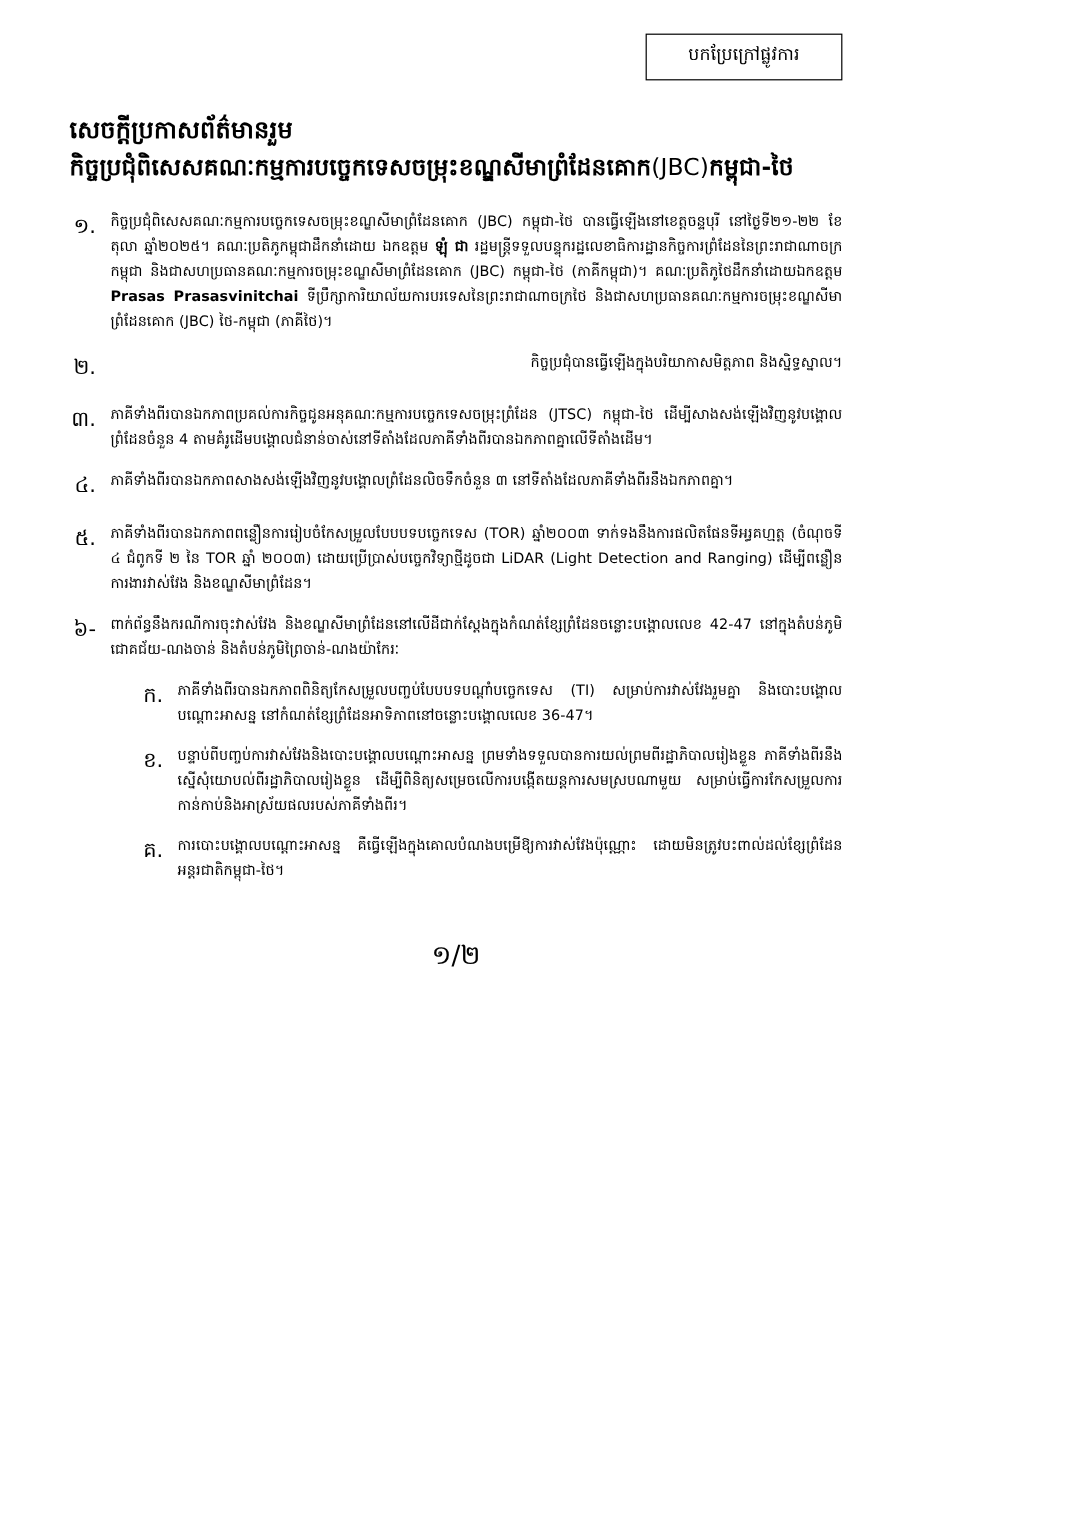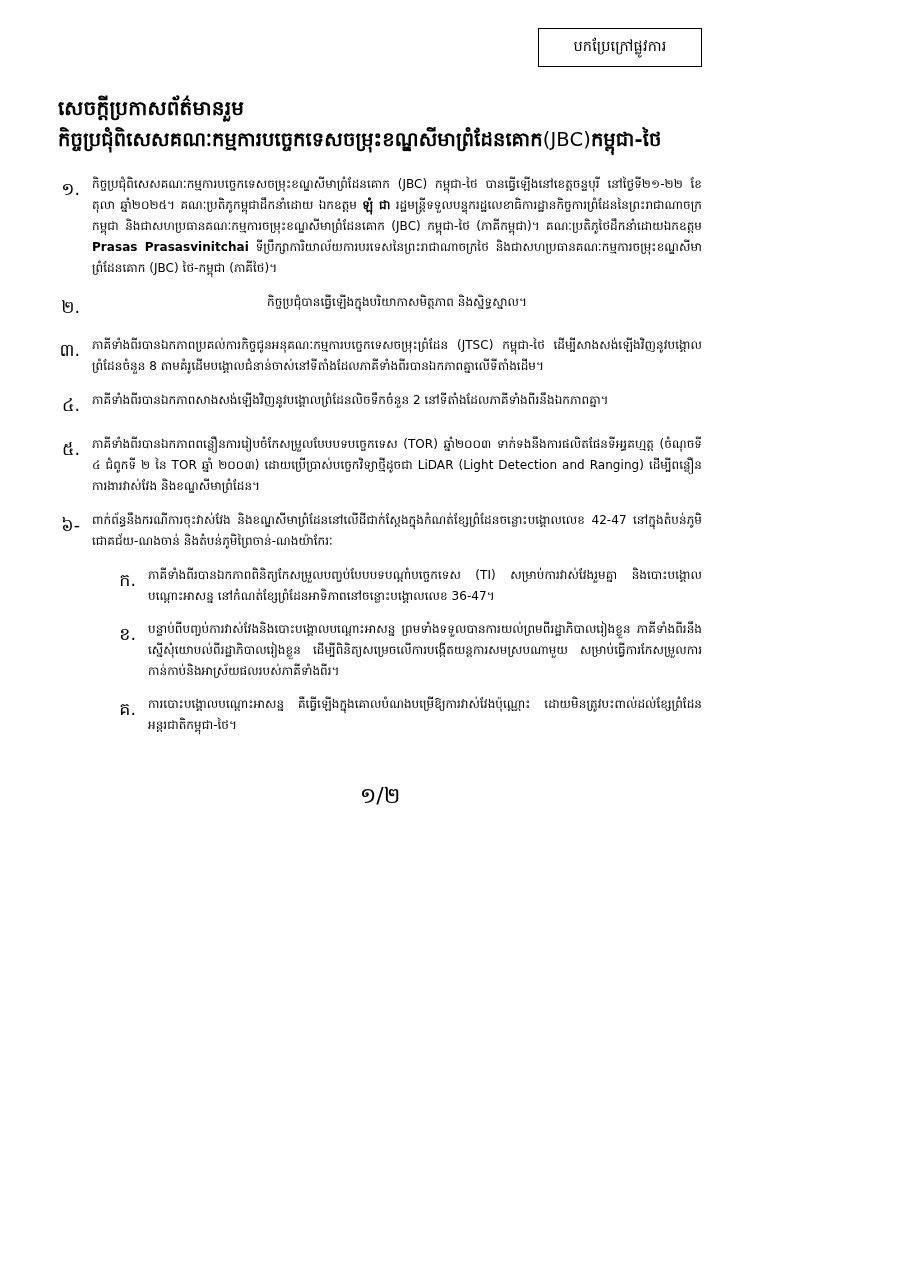--- a/index.html
+++ b/index.html
@@ -86,21 +86,21 @@
     box-sizing: border-box;
   }
   .txt {
     flex: 1;
     font-size: 12px;
     line-height: 1.75;
     text-align: justify;
     text-justify: inter-word;
     letter-spacing: 0.05px;
   }
-  .txt.nojust { text-align: center; }
+  .txt.nojust { text-align: right; }
   .bold { font-weight: bold; }
   .latin { font-family: "DejaVu Sans", "Liberation Sans", sans-serif; }
 
   
   .sublist {
     margin-top: 10px;
     padding-left: 58px;
   }
   .subpara {
     display: flex;
@@ -148,26 +148,26 @@
       <div class="txt"><span>កិច្ចប្រជុំពិសេសគណៈកម្មការបច្ចេកទេសចម្រុះខណ្ឌសីមាព្រំដែនគោក (JBC) កម្ពុជា-ថៃ បានធ្វើឡើងនៅខេត្តចន្ទបុរី នៅថ្ងៃទី២១-២២ ខែតុលា ឆ្នាំ២០២៥។ គណៈប្រតិភូកម្ពុជាដឹកនាំដោយ ឯកឧត្តម </span><span class="bold">ឡុំ ជា</span><span> រដ្ឋមន្ត្រីទទួលបន្ទុករដ្ឋលេខាធិការដ្ឋានកិច្ចការព្រំដែននៃព្រះរាជាណាចក្រកម្ពុជា និងជាសហប្រធានគណៈកម្មការចម្រុះខណ្ឌសីមាព្រំដែនគោក (JBC) កម្ពុជា-ថៃ (ភាគីកម្ពុជា)។ គណៈប្រតិភូថៃដឹកនាំដោយឯកឧត្តម </span><span class="bold latin">Prasas Prasasvinitchai</span><span> ទីប្រឹក្សាការិយាល័យការបរទេសនៃព្រះរាជាណាចក្រថៃ និងជាសហប្រធានគណៈកម្មការចម្រុះខណ្ឌសីមាព្រំដែនគោក (JBC) ថៃ-កម្ពុជា (ភាគីថៃ)។</span></div>
     </div>
 
     <div class="para">
       <div class="num">២.</div>
       <div class="txt nojust">កិច្ចប្រជុំបានធ្វើឡើងក្នុងបរិយាកាសមិត្តភាព និងស្និទ្ធស្នាល។</div>
     </div>
 
     <div class="para">
       <div class="num">៣.</div>
-      <div class="txt">ភាគីទាំងពីរបានឯកភាពប្រគល់ការកិច្ចជូនអនុគណៈកម្មការបច្ចេកទេសចម្រុះព្រំដែន (JTSC) កម្ពុជា-ថៃ ដើម្បីសាងសង់ឡើងវិញនូវបង្គោលព្រំដែនចំនួន 8 តាមគំរូដើមបង្គោលជំនាន់ចាស់នៅទីតាំងដែលភាគីទាំងពីរបានឯកភាពគ្នាលើទីតាំងដើម។</div>
+      <div class="txt">ភាគីទាំងពីរបានឯកភាពប្រគល់ការកិច្ចជូនអនុគណៈកម្មការបច្ចេកទេសចម្រុះព្រំដែន (JTSC) កម្ពុជា-ថៃ ដើម្បីសាងសង់ឡើងវិញនូវបង្គោលព្រំដែនចំនួន 4 តាមគំរូដើមបង្គោលជំនាន់ចាស់នៅទីតាំងដែលភាគីទាំងពីរបានឯកភាពគ្នាលើទីតាំងដើម។</div>
     </div>
 
     <div class="para">
       <div class="num">៤.</div>
-      <div class="txt">ភាគីទាំងពីរបានឯកភាពសាងសង់ឡើងវិញនូវបង្គោលព្រំដែនលិចទឹកចំនួន 2 នៅទីតាំងដែលភាគីទាំងពីរនឹងឯកភាពគ្នា។</div>
+      <div class="txt">ភាគីទាំងពីរបានឯកភាពសាងសង់ឡើងវិញនូវបង្គោលព្រំដែនលិចទឹកចំនួន ៣ នៅទីតាំងដែលភាគីទាំងពីរនឹងឯកភាពគ្នា។</div>
     </div>
 
     <div class="para">
       <div class="num">៥.</div>
       <div class="txt">ភាគីទាំងពីរបានឯកភាពពន្លឿនការរៀបចំកែសម្រួលបែបបទបច្ចេកទេស (TOR) ឆ្នាំ២០០៣ ទាក់ទងនឹងការផលិតផែនទីអរ្ធគហ្មត្ត (ចំណុចទី ៤ ជំពូកទី ២ នៃ TOR ឆ្នាំ ២០០៣) ដោយប្រើប្រាស់បច្ចេកវិទ្យាថ្មីដូចជា LiDAR (Light Detection and Ranging) ដើម្បីពន្លឿនការងារវាស់វែង និងខណ្ឌសីមាព្រំដែន។</div>
     </div>
 
     <div class="para">
       <div class="num">៦-</div>
       <div class="txt">ពាក់ព័ន្ធនឹងករណីការចុះវាស់វែង និងខណ្ឌសីមាព្រំដែននៅលើដីជាក់ស្ដែងក្នុងកំណត់ខ្សែព្រំដែនចន្លោះបង្គោលលេខ 42-47 នៅក្នុងតំបន់ភូមិជោគជ័យ-ណងចាន់ និងតំបន់ភូមិព្រៃចាន់-ណងយ៉ាកែរៈ</div>

